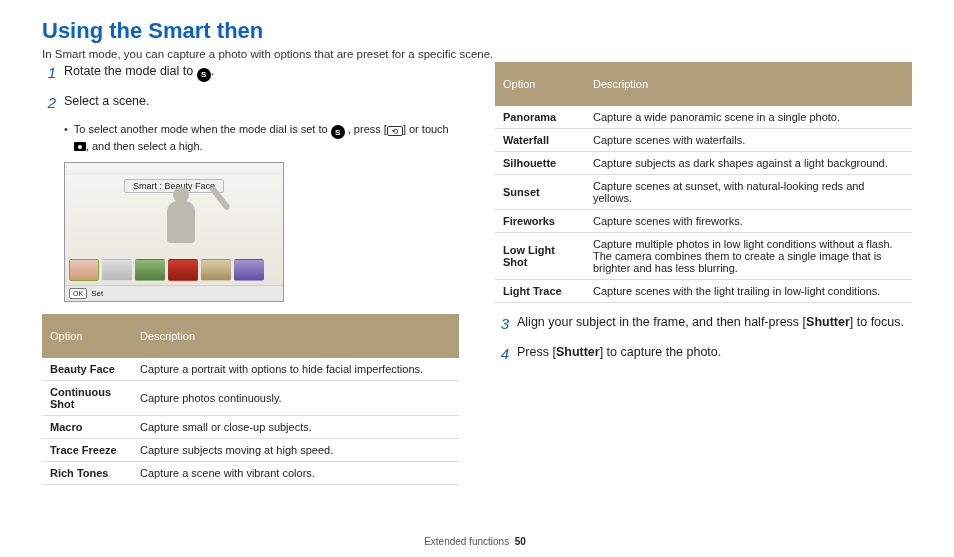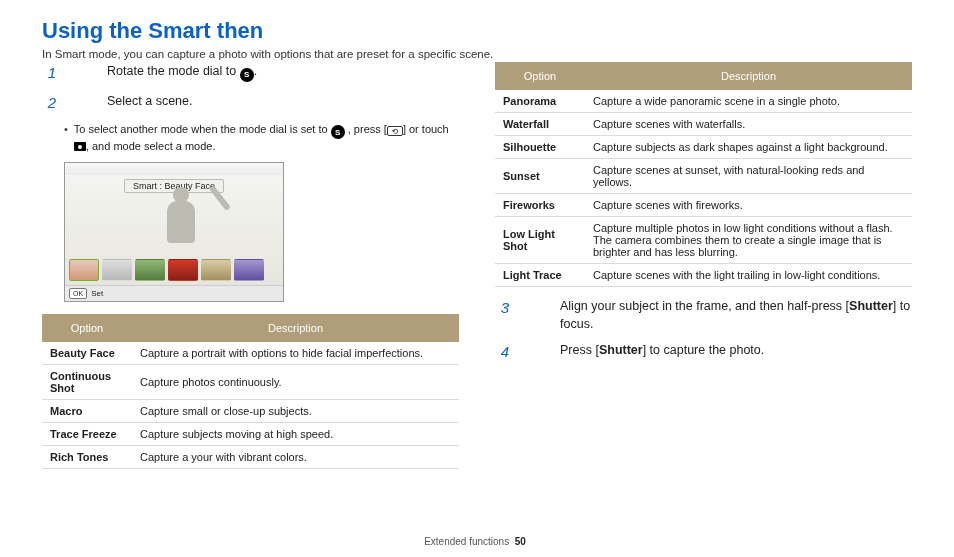--- a/index.html
+++ b/index.html
@@ -45,21 +45,21 @@
     line-height: 1.45;
   }
   .step-num {
     color: #0b61c4;
     font-style: italic;
     font-size: 15px;
     font-weight: 400;
     flex: 0 0 14px;
     text-align: right;
   }
-  .step-body { flex: 1; margin-left: 43px; }
+  .step-body { flex: 1; }
   .sub-bullet {
     display: flex;
     gap: 6px;
     margin: 4px 0 8px 22px;
     font-size: 11px;
     line-height: 1.4;
   }
   .sub-bullet .dot { color: #333; }
 
   .icon-chip {
@@ -172,23 +172,23 @@
   
   table.opt {
     width: 100%;
     border-collapse: collapse;
     font-size: 11px;
     margin-bottom: 10px;
   }
   table.opt th {
     background: #b09e7a;
     color: #fff;
-    text-align: center;
+    text-align: left;
     font-weight: 400;
-    padding: 8px 8px;
+    padding: 16px 8px;
   }
   table.opt td {
     padding: 5px 8px;
     border-bottom: 1px solid #dcdcdc;
     vertical-align: middle;
     margin-top: 36px;
   }
   table.opt td:first-child { font-weight: 700; width: 90px; }
 
   .footer {
@@ -226,21 +226,21 @@
           <span>Select a scene.</span>
         </div>
       </div>
 
       <div class="sub-bullet">
         <span class="dot">•</span>
         <div>
           <span>To select another mode when the mode dial is set to </span>
           <span class="icon-chip">S</span>
           <span>, press [</span><span class="icon-key">⟲</span><span>] or touch </span>
-          <span class="icon-cam"></span><span>, and mode select a mode.</span>
+          <span class="icon-cam"></span><span>, and then select a high.</span>
         </div>
       </div>
 
       <div class="preview">
         <div class="preview-top"></div>
         <div class="preview-body">
           <div class="preview-label">Smart : Beauty Face</div>
           <div class="silhouette">
             <div class="arm"></div>
             <div class="head"></div>
@@ -280,21 +280,21 @@
           <tr>
               <td>Macro</td>
               <td>Capture small or close-up subjects.</td>
             </tr>
           <tr>
               <td>Trace Freeze</td>
               <td>Capture subjects moving at high speed.</td>
             </tr>
           <tr>
               <td>Rich Tones</td>
-              <td>Capture a your with vibrant colors.</td>
+              <td>Capture a scene with vibrant colors.</td>
             </tr>
         </tbody>
       </table>
     </div>
 
     <div class="col">
 
       <table class="opt">
         <thead>
           <tr>

